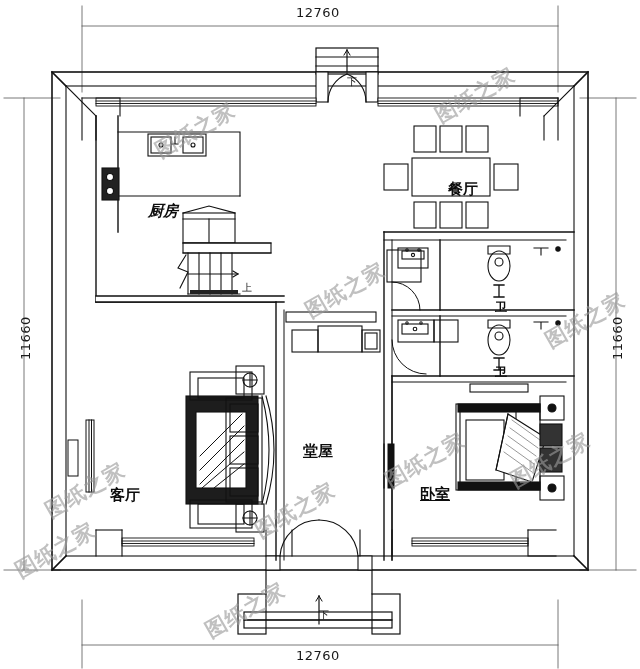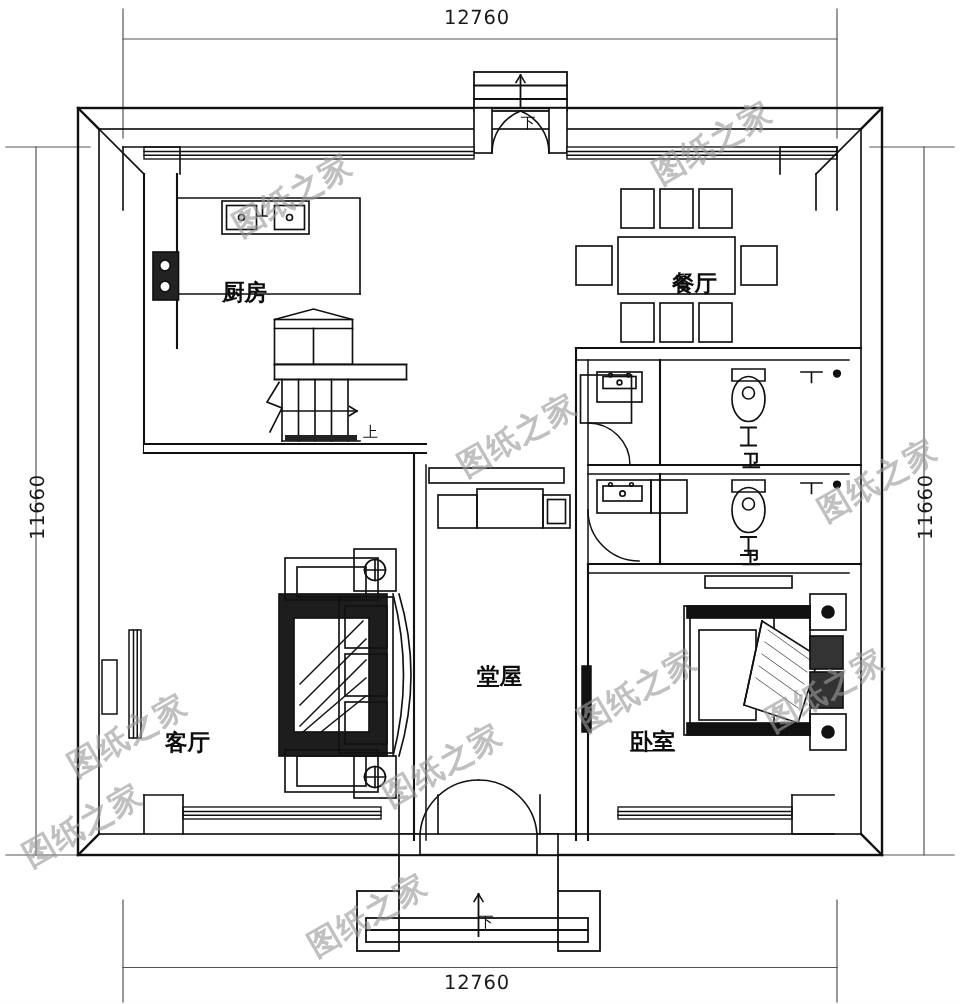--- a/index.html
+++ b/index.html
@@ -371,25 +371,25 @@
     <div class="wm" style="left: 380px; top: 470px;">图纸之家</div>
     <div class="wm" style="left: 200px; top: 620px;">图纸之家</div>
   </div>
 
 <div class="lbl dim" style="left:296px;top:5px;">12760</div>
 <div class="lbl dim" style="left:296px;top:648px;">12760</div>
 <div class="lbl dim dim-v" style="left:18px;top:360px;transform:rotate(-90deg);">11660</div>
 <div class="lbl dim dim-v" style="left:610px;top:360px;transform:rotate(-90deg);">11660</div>
 
 <div id="room-labels">
-    <div class="lbl room" style="left: 148px; top: 186px;">厨房</div>
+    <div class="lbl room" style="left: 148px; top: 202px; font-style: italic;">厨房</div>
     <div class="lbl room" style="left: 448px; top: 180px;">餐厅</div>
     <div class="lbl room-sm" style="left: 495px; top: 299px;">卫</div>
     <div class="lbl room-sm" style="left: 495px; top: 364px;">卫</div>
     <div class="lbl room" style="left: 110px; top: 486px;">客厅</div>
-    <div class="lbl room" style="left: 318px; top: 442px;">堂屋</div>
+    <div class="lbl room" style="left: 303px; top: 442px;">堂屋</div>
     <div class="lbl room" style="left: 420px; top: 485px; text-decoration: underline;">卧室</div>
   </div>
 <div id="marker-labels">
     <div class="lbl arrowlbl" style="left: 242px; top: 281px;">上</div>
     <div class="lbl arrowlbl" style="left: 347px; top: 75px;">下</div>
     <div class="lbl arrowlbl" style="left: 319px; top: 608px;">下</div>
   </div>
 
 </body></html>

